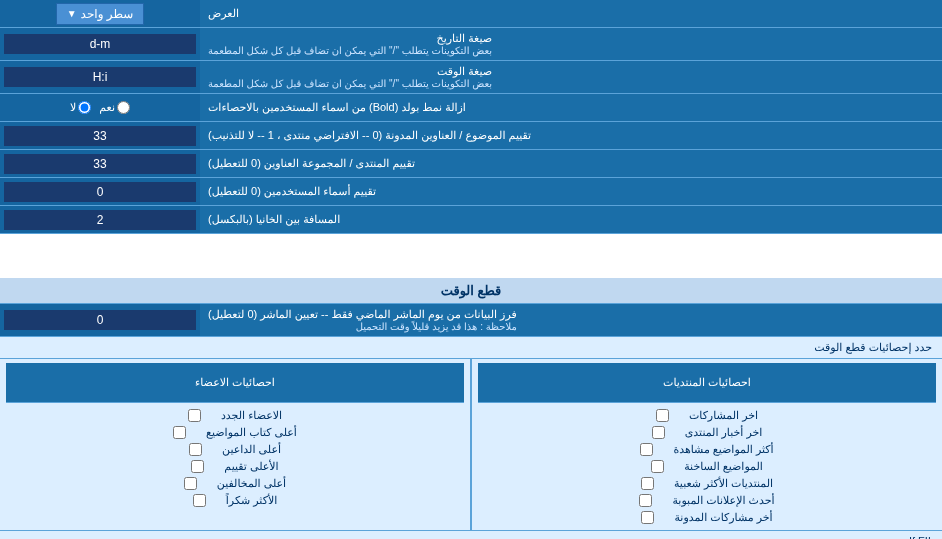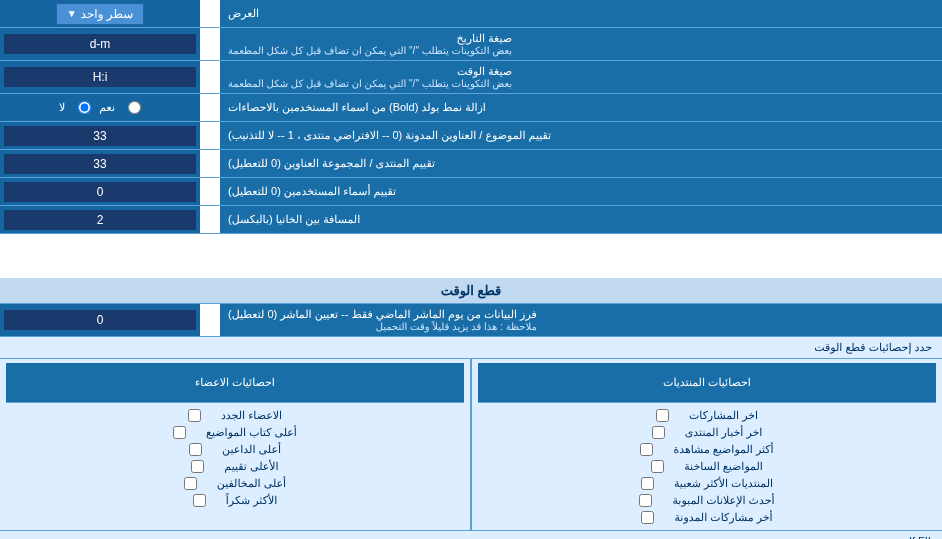--- a/index.html
+++ b/index.html
@@ -18,21 +18,20 @@
     .row-label {
       background: #1a6ea8;
       color: #fff;
       flex: 1;
       padding: 4px 8px;
       display: flex;
       align-items: center;
       justify-content: flex-end;
       text-align: right;
       font-size: 11px;
-      margin-left: 20px;
     }
     .row-input {
       background: #1565a0;
       width: 200px;
       min-width: 140px;
       display: flex;
       align-items: center;
       justify-content: center;
       padding: 2px 4px;
     }
@@ -65,21 +64,21 @@
       align-items: center;
       gap: 8px;
       justify-content: center;
       width: 100%;
     }
     .radio-label {
       color: #fff;
       font-size: 11px;
       display: flex;
       align-items: flex-start;
-      gap: 13px;
+      gap: 2px;
     }
     .section-header {
       background: #c0d8f0;
       color: #003366;
       font-weight: bold;
       font-size: 13px;
       padding: 5px 10px;
       text-align: center;
       border-bottom: 1px solid #5ba3d9;
       margin-top: 44px;

